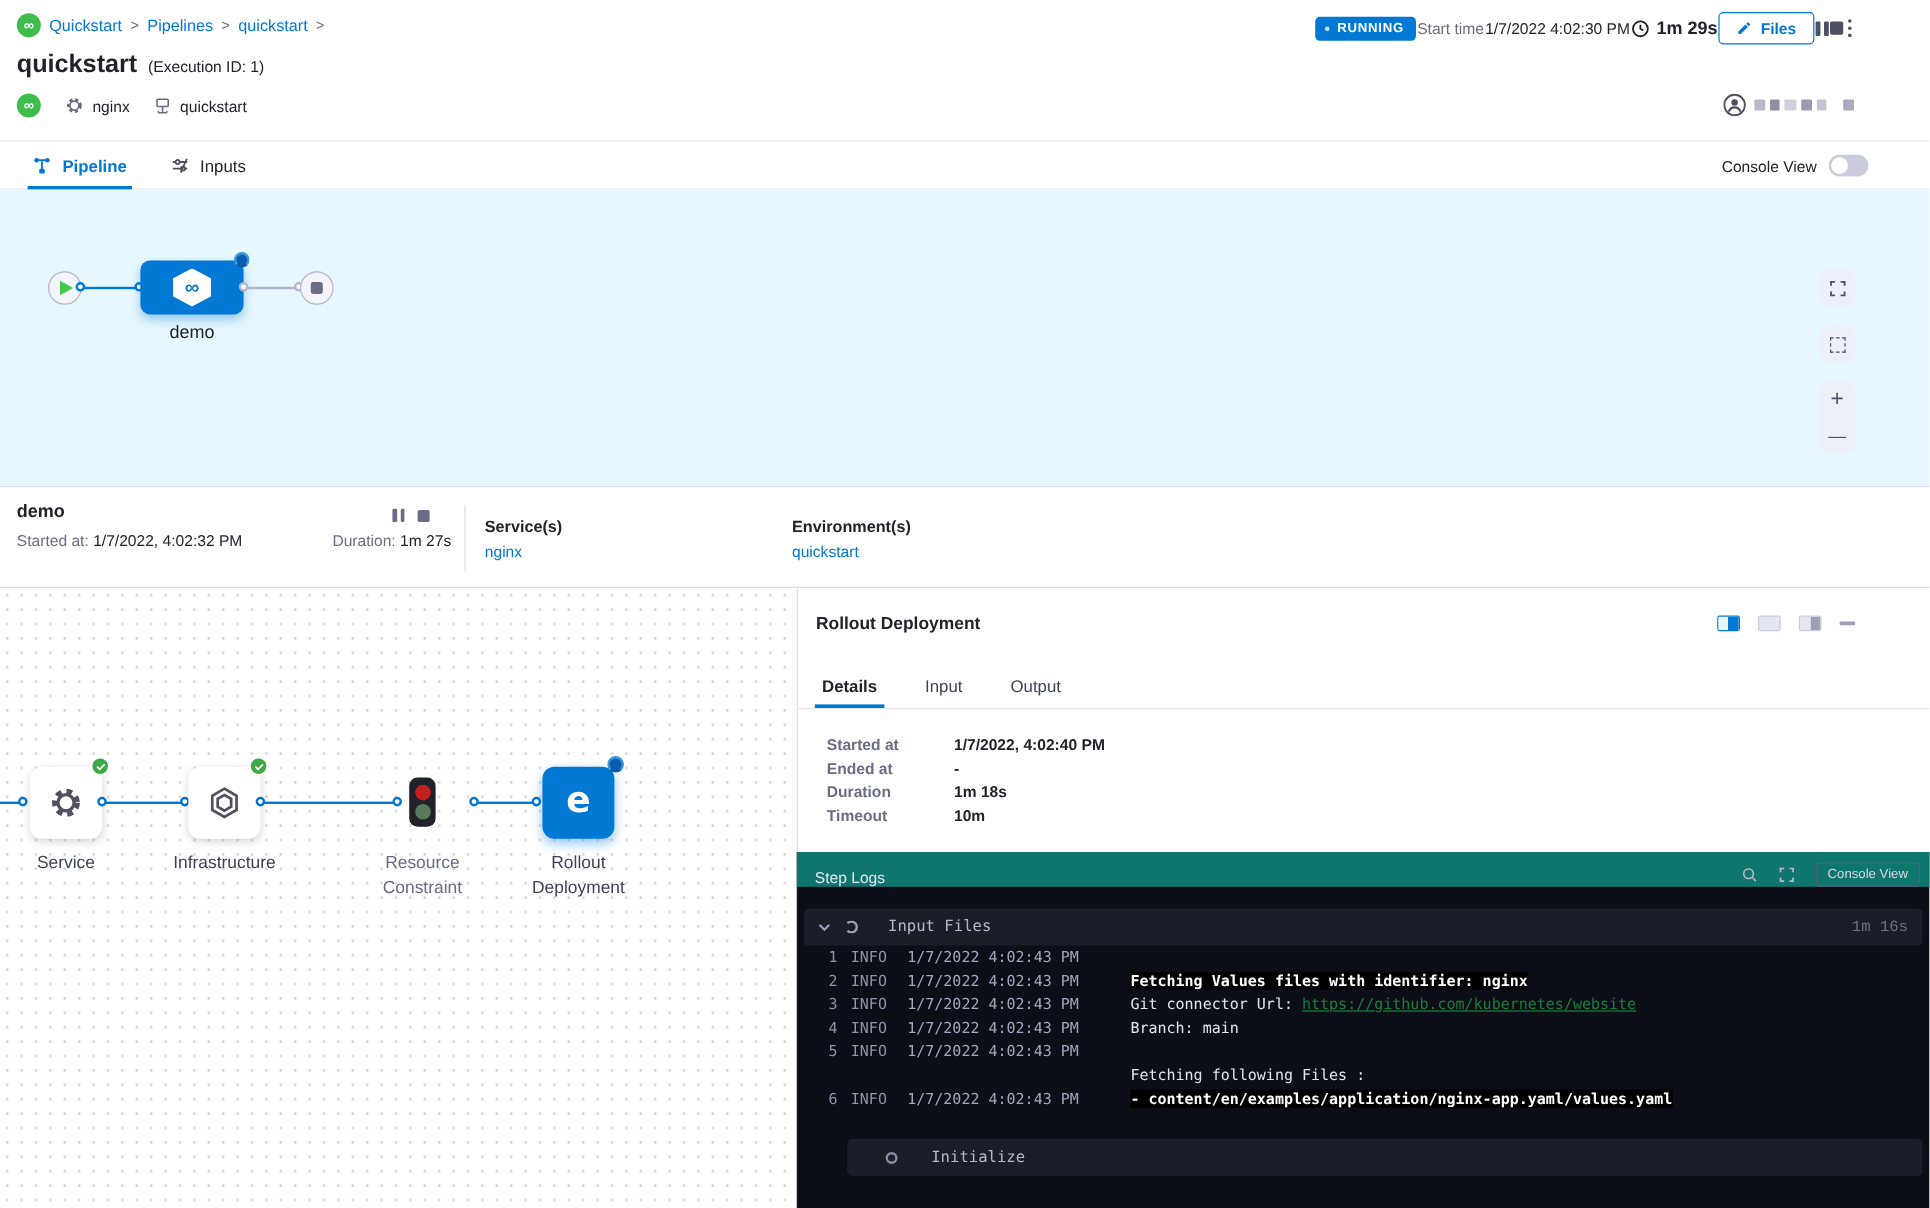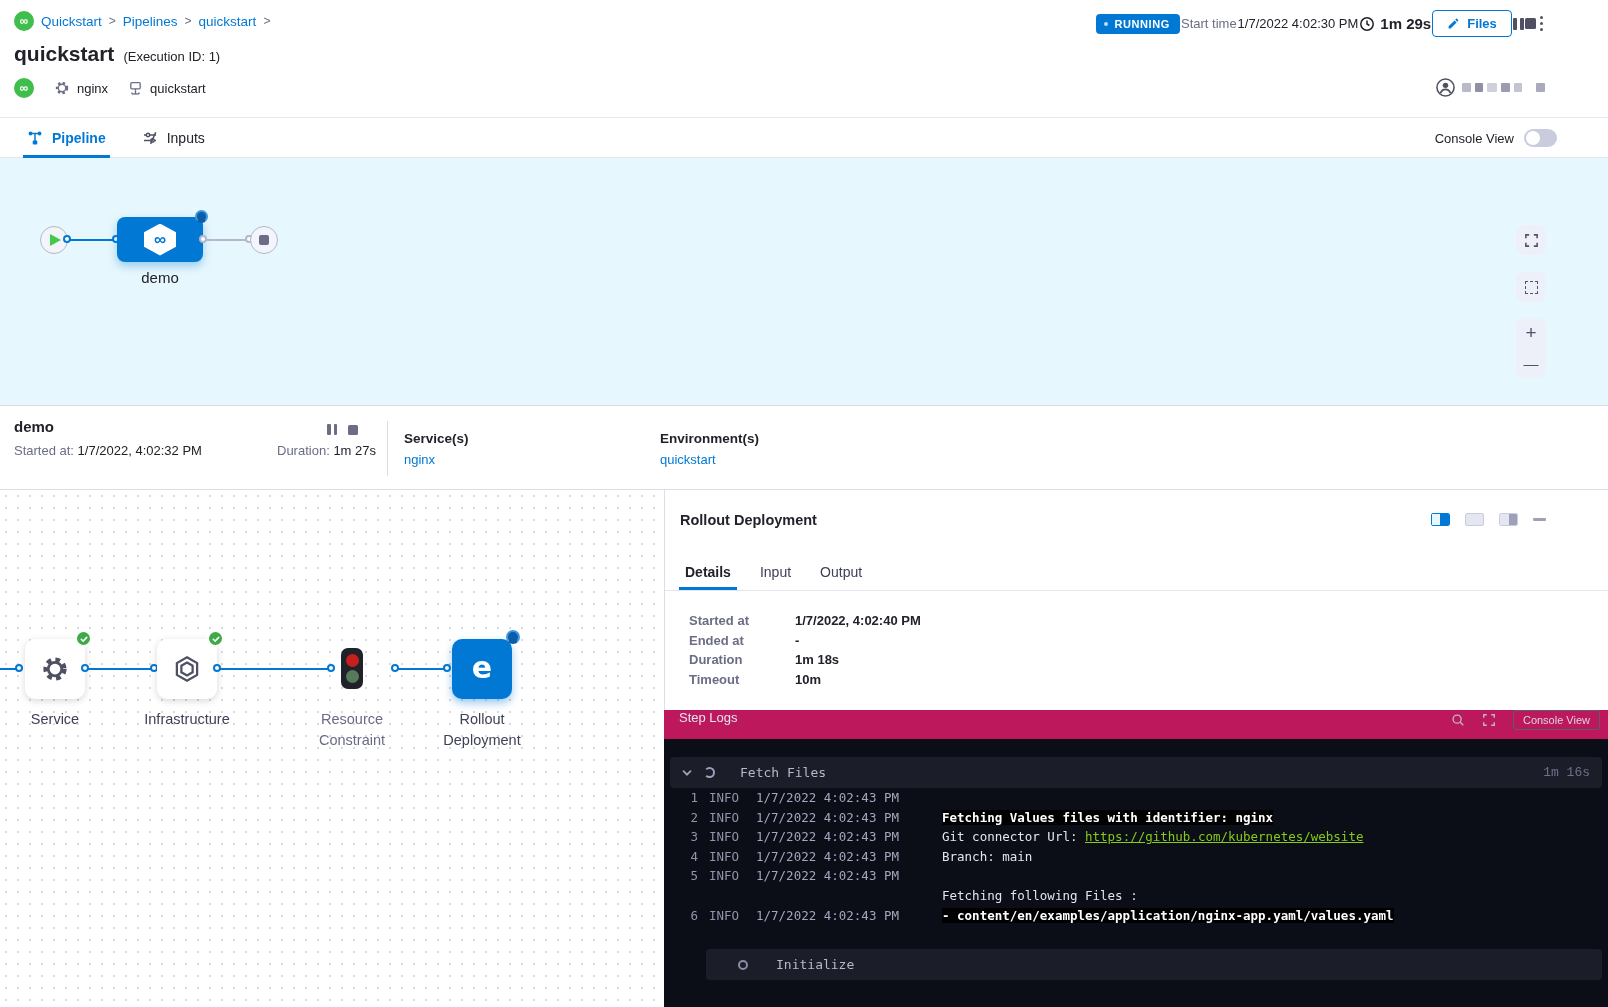--- a/index.html
+++ b/index.html
@@ -114,33 +114,33 @@
     border-left:1px solid #dcdde8; }
   .rp-title { position:absolute; left:15px; top:22px; font-size:14.5px; font-weight:bold; }
   .rp-layouts { position:absolute; top:23px; right:62px; display:flex; align-items:center; gap:15px; }
   .lay-ic { width:19px; height:13px; border-radius:2px; cursor:pointer; display:flex; overflow:hidden; }
   .lay-ic.sel { border:1.5px solid #0278d5; }
   .lay-ic.sel i.l { flex:1; background:#e7f7ff; } .lay-ic.sel i.r { flex:1.1; background:#0278d5; }
   .lay-ic.plain { background:#e4e6f2; border:1px solid #c9ccdd; }
   .lay-ic.half i.l { flex:1; background:#e4e6f2; } .lay-ic.half i.r { flex:1; background:#9ea0b8; }
   .lay-ic.half { border:1px solid #c9ccdd; }
   .rp-min { width:13px; height:2.5px; background:#9ea0b8; border-radius:1px; cursor:pointer; }
-  .rp-tabs { position:absolute; left:20px; top:63px; height:37px; display:flex; gap:29px; }
+  .rp-tabs { position:absolute; left:20px; top:63px; height:37px; display:flex; gap:40px; }
   .rp-tab { font-size:14px; color:#3f4157; display:flex; align-items:center; position:relative; cursor:pointer; }
   .rp-tab.active { font-weight:bold; color:#22222a; }
   .rp-tab.active::after { content:""; position:absolute; left:-6px; right:-6px; bottom:0; height:3px; background:#0278d5; }
   .rp-tabline { position:absolute; top:100px; left:0; width:100%; height:1px; background:#e4e5ee; }
   .detail-row { position:absolute; left:24px; display:flex; font-size:13px; font-weight:600; }
   .detail-row .dl { width:106px; color:#6b6d85; }
   .detail-row .dv { color:#22222a; }
 
   
   #step-logs { position:absolute; top:710px; left:664px; width:944px; height:297px; background:#0b0d17; }
-  .logs-header { position:absolute; top:0; left:0; width:100%; height:29px; background:#be185d;
-    display:flex; align-items:flex-start; }
+  .logs-header { position:absolute; top:0; left:0; width:100%; height:29px; background:#0f766e;
+    display:flex; align-items:flex-end; }
   .logs-title { margin-left:15px; font-size:13px; color:#e4e5f0; }
   .logs-tools { position:absolute; right:8px; display:flex; align-items:center; gap:17px; color:#b9bac9; }
   .logs-tools svg { cursor:pointer; }
   .cv-btn { border:1px solid #5a5c72; border-radius:3px; padding:3px 9px; font-size:11px; color:#d7d8e5; cursor:pointer; }
   .log-section { position:absolute; left:6px; right:6px; height:31px; background:#1b1d29; border-radius:4px;
     display:flex; align-items:center; cursor:pointer;
     font-family:"DejaVu Sans Mono","Liberation Mono",monospace; }
   .sec-title { color:#b6b8cc; font-size:13px; position:absolute; left:70px; }
   .sec-dur { position:absolute; right:12px; font-size:13px; color:#6e7089;
     font-family:Liberation Mono, monospace; }
@@ -149,21 +149,21 @@
     border:2px solid #9ea0b8; border-left-color:transparent; }
   .sec-circle { position:absolute; left:32px; width:10px; height:10px; border-radius:50%; border:2px solid #8b8da6; }
   .log-body { position:absolute; left:0; top:80px; width:100%;
     font-family:"DejaVu Sans Mono","Liberation Mono",monospace; font-size:12.5px; }
   .log-row { position:relative; height:19.6px; display:flex; white-space:pre; }
   .lr-num { position:absolute; left:16px; width:18px; text-align:right; color:#9193aa; }
   .lr-level { position:absolute; left:45px; color:#9193aa; }
   .lr-time { position:absolute; left:92px; color:#a4a6bd; }
   .lr-msg { position:absolute; left:278px; color:#e3e4ee; }
   .lr-msg.hl { font-weight:bold; color:#fff; background:#000; }
-  .lr-msg a { color:#84cc16; }
+  .lr-msg a { color:#15803d; }
 </style>
 </head>
 <body>
 
 <div id="page">
 
   <div id="top-header">
     <div class="crumb-row">
       <span class="cd-badge">∞</span>
       <span class="crumb-link">Quickstart</span>
@@ -449,21 +449,21 @@
       </span>
     </div>
 
     <div class="log-section" style="top:47px;">
       <span class="sec-chev">
           <svg width="12" height="12" viewBox="0 0 12 12" fill="none" stroke="currentColor" stroke-width="1.8" stroke-linecap="round">
             <path d="M2.5 4.2L6 7.7l3.5-3.5"></path>
           </svg>
         </span>
       <span class="sec-spin"></span>
-      <span class="sec-title">Fetch Files</span>
+      <span class="sec-title">Input Files</span>
       <span class="sec-dur">1m 16s</span>
     </div>
 
     <div class="log-body">
       <div class="log-row">
         <span class="lr-num">1</span>
         <span class="lr-level">INFO</span>
         <span class="lr-time">1/7/2022 4:02:43 PM</span>
         <span class="lr-msg"></span>
       </div>

